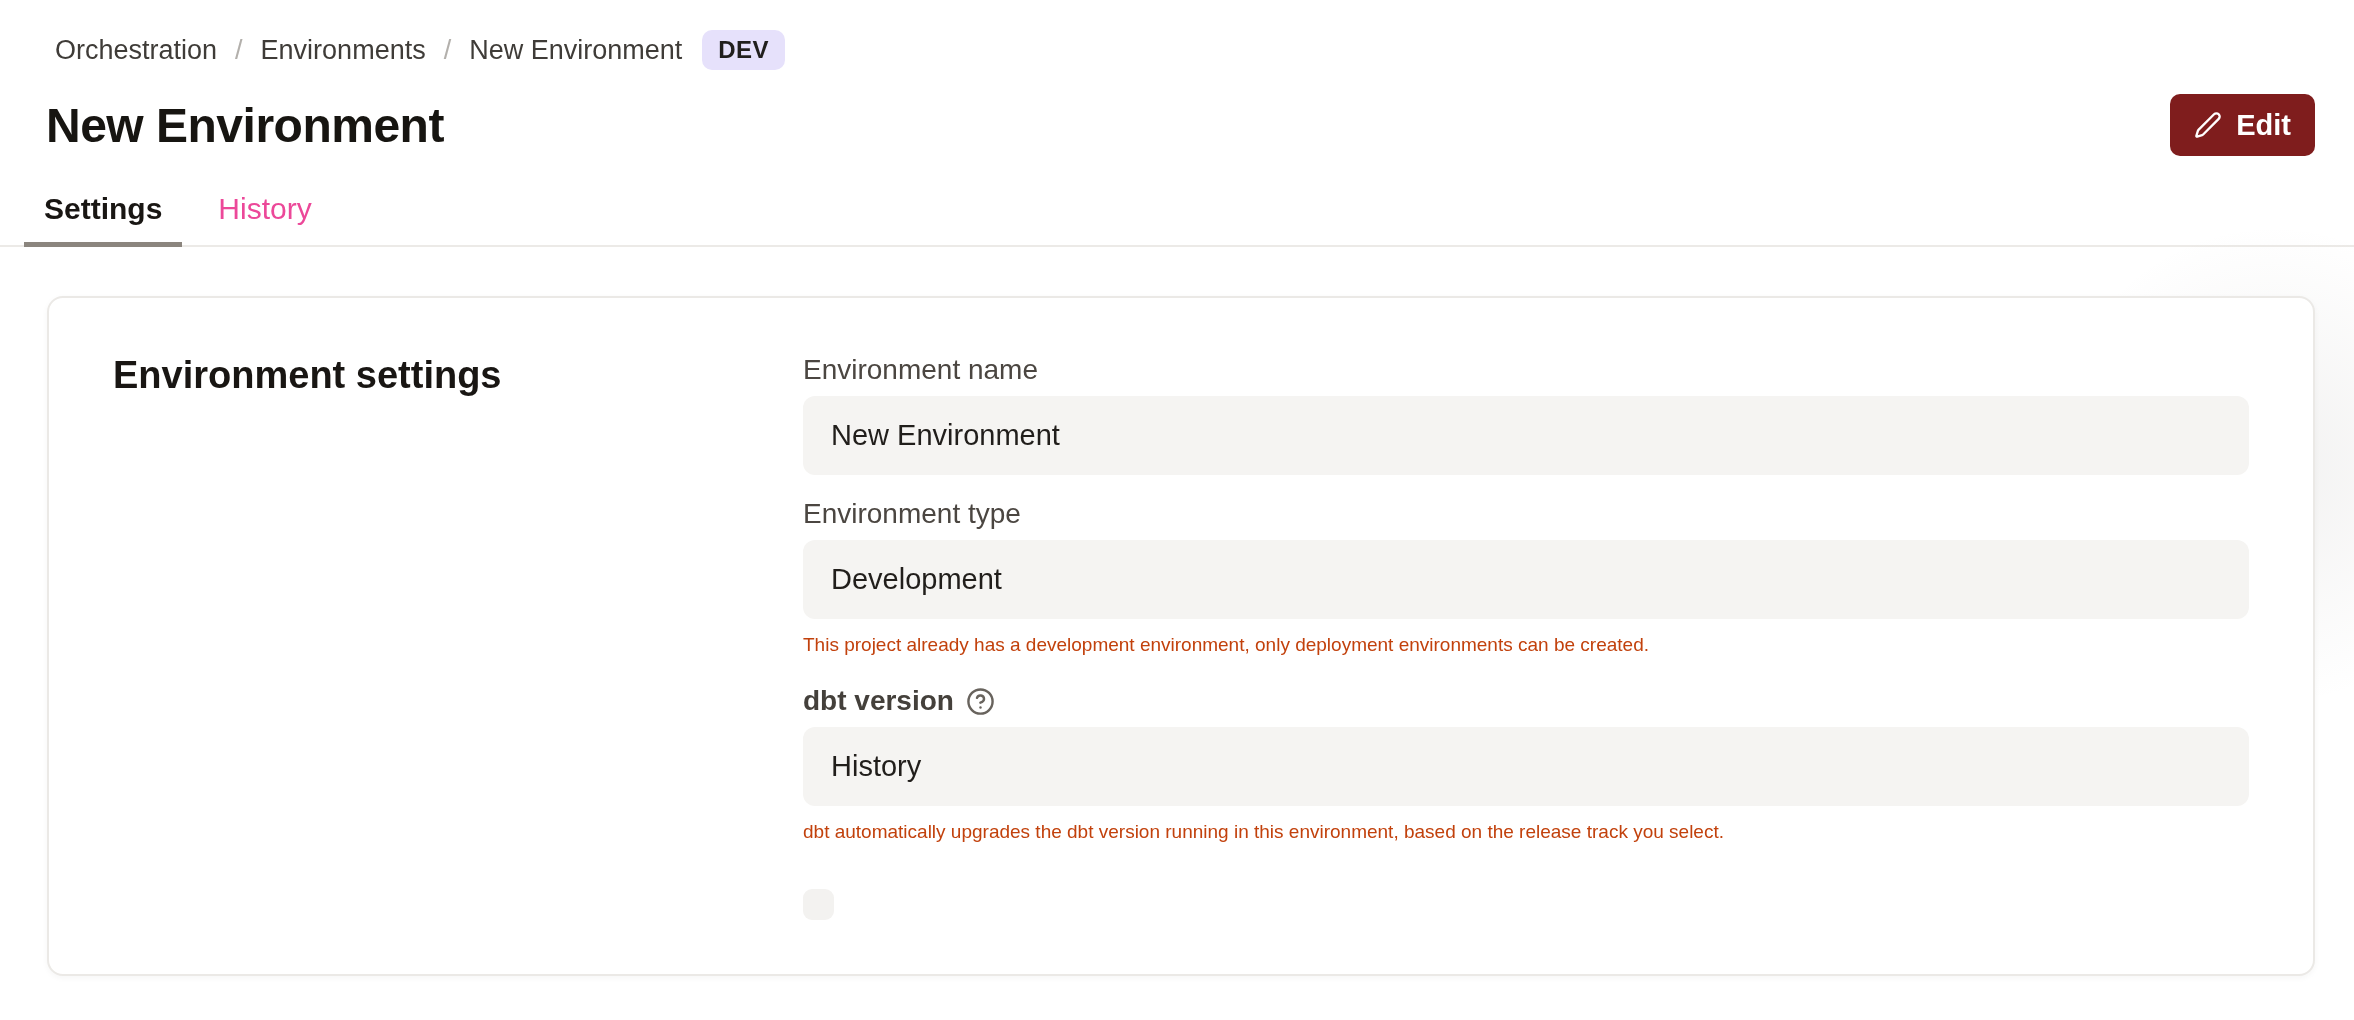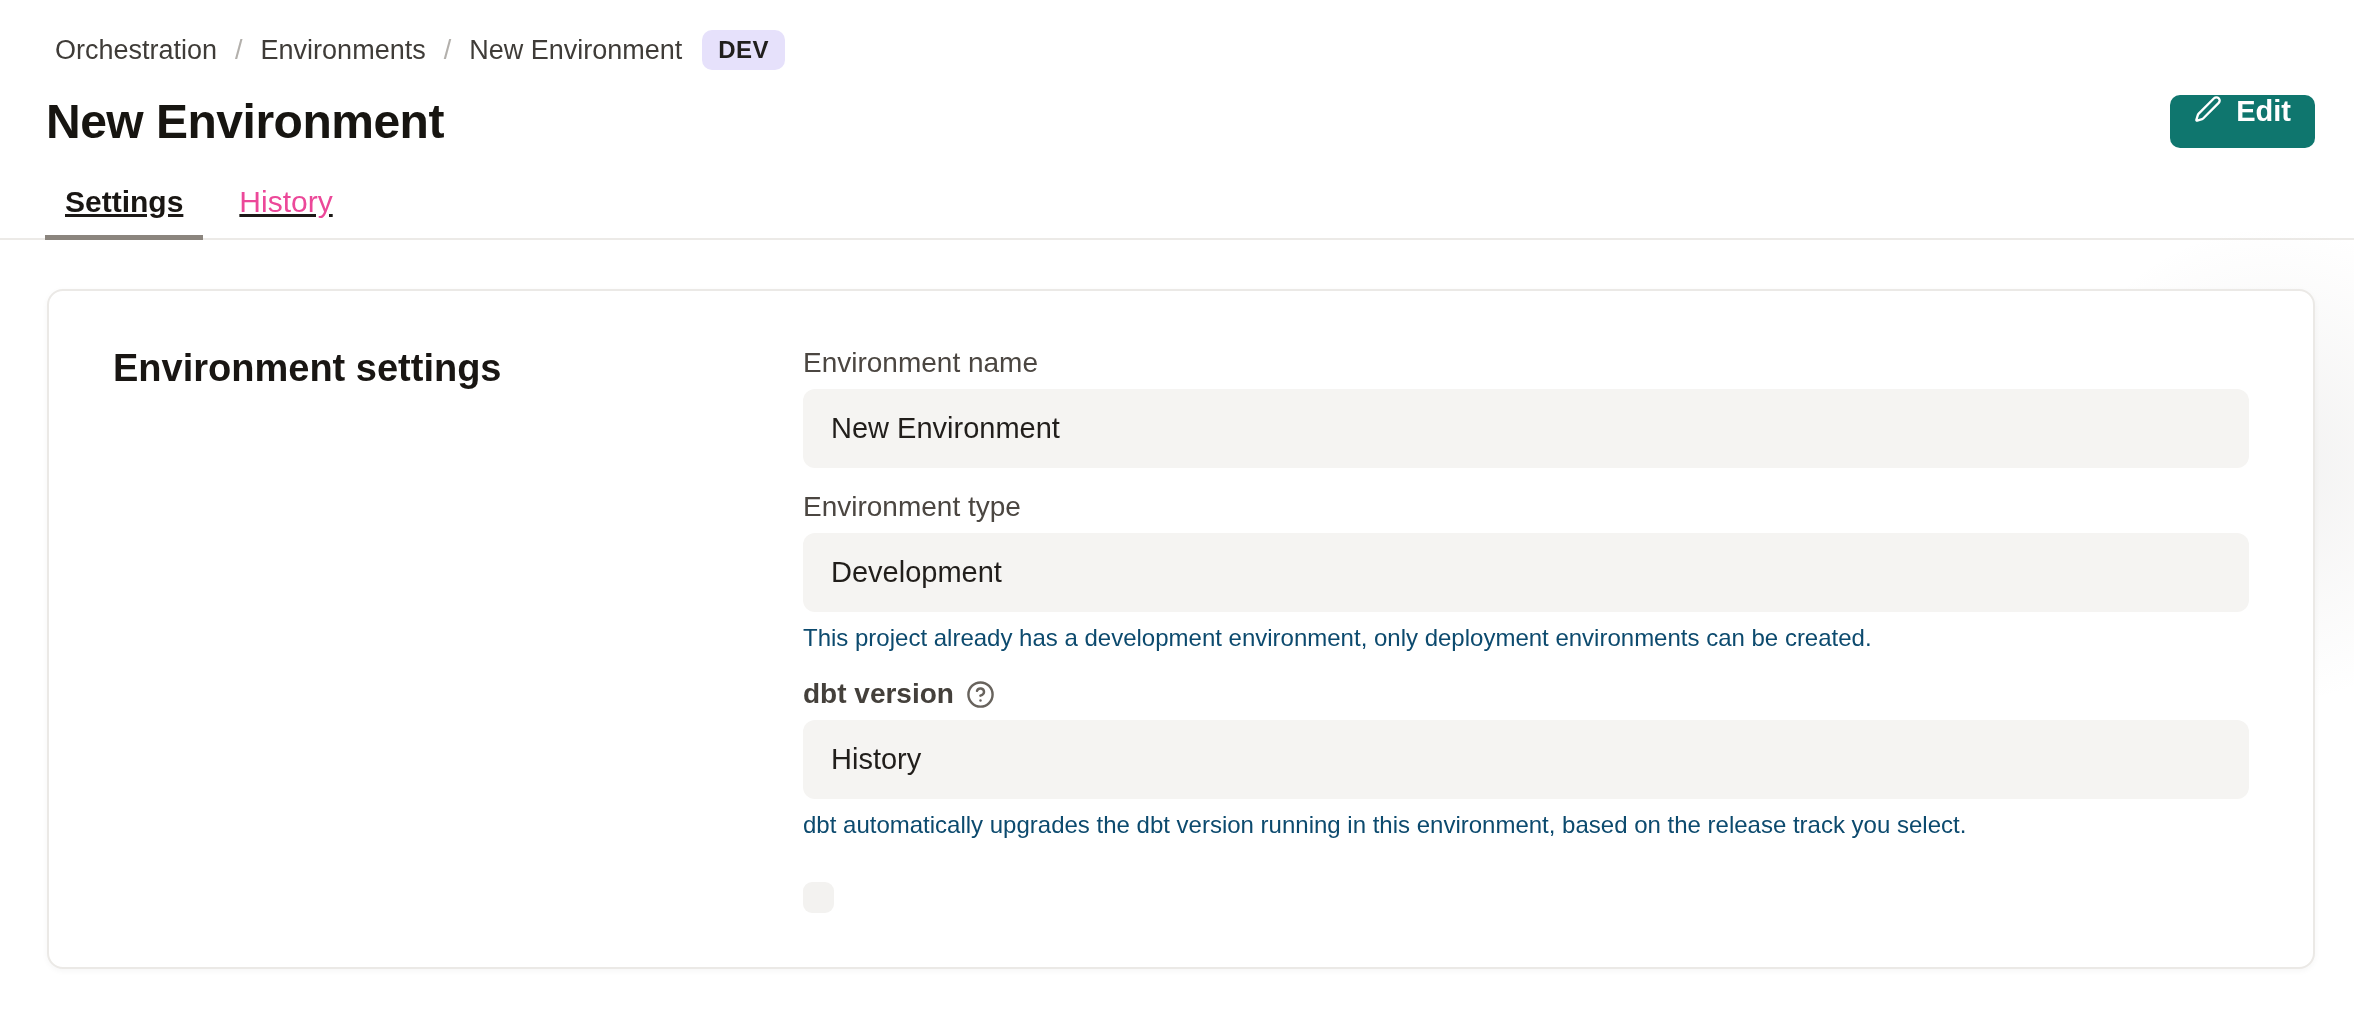--- a/index.html
+++ b/index.html
@@ -36,34 +36,33 @@
   
   .title-row {
     display: flex; align-items: center; justify-content: space-between;
     padding: 24px 39px 0 46px;
   }
   .page-title {
     margin: 0; font-size: 48px; font-weight: bold;
     letter-spacing: -0.5px; color: #171511;
   }
   .edit-btn {
-    display: inline-flex; gap: 14px;
-    background: #0f766e; color: #ffffff;
+    display: inline-flex; align-items: center; gap: 14px;
+    background: #7f1d1d; color: #ffffff;
     border: none; border-radius: 10px;
-    height: 53px; padding: 0 24px;
+    height: 62px; padding: 0 24px;
     font-family: "Liberation Sans", sans-serif;
     font-size: 29px; font-weight: bold; cursor: pointer;
   }
   .edit-btn svg { display: block; }
   
   .tabs {
     display: flex; gap: 16px;
-    margin-top: 24px; padding-left: 45px;
+    margin-top: 24px; padding-left: 24px;
     border-bottom: 2px solid #eceae7;
-    text-decoration: underline;
   }
   .tab {
     padding: 12px 20px 16px;
     font-size: 30px; color: #ec4899;
     border-bottom: 5px solid transparent;
     margin-bottom: -2px; cursor: pointer;
   }
   .tab.active {
     color: #191613; font-weight: bold;
     border-bottom-color: #8b857e;
@@ -86,21 +85,21 @@
   .field-group + .field-group { margin-top: 23px; }
   .field-label { font-size: 28px; color: #4b4641; margin-bottom: 10px; }
   .label-row { display: flex; align-items: center; gap: 12px; margin-bottom: 10px; }
   .label-row .field-label { margin-bottom: 0; font-weight: bold; color: #44403b; text-align: center; }
   .help-icon { display: inline-flex; cursor: pointer; }
   .field-box {
     height: 79px; background: #f5f4f2; border-radius: 12px;
     display: flex; align-items: center; padding: 0 28px;
     font-size: 29px; color: #211e1b; cursor: default;
   }
-  .helper { margin-top: 9px; font-size: 24px; color: #0c4a6e; line-height: 34px; }
+  .helper { margin-top: 9px; font-size: 19px; color: #c2410c; line-height: 34px; }
   .checkbox-row { margin-top: 40px; display: flex; align-items: center; gap: 24px; }
   .checkbox {
     width: 31px; height: 31px; flex-shrink: 0;
     background: #f3f2f0; border-radius: 9px; cursor: pointer;
   }
   .checkbox-label { font-size: 30px; font-weight: bold; color: #44403a; }
 </style>
 </head>
 <body>
 

